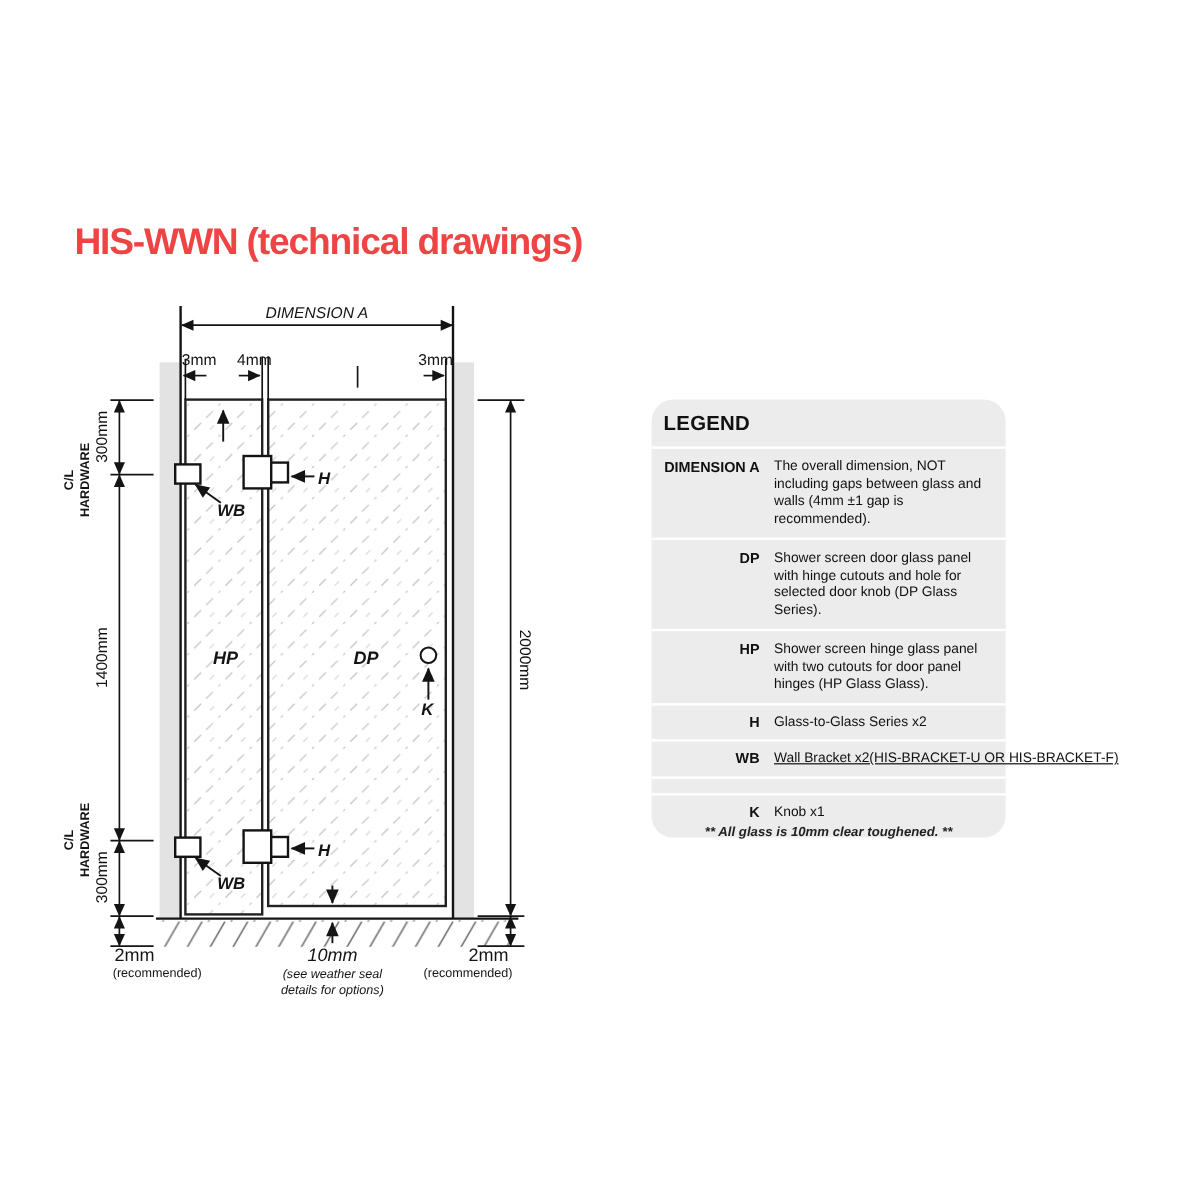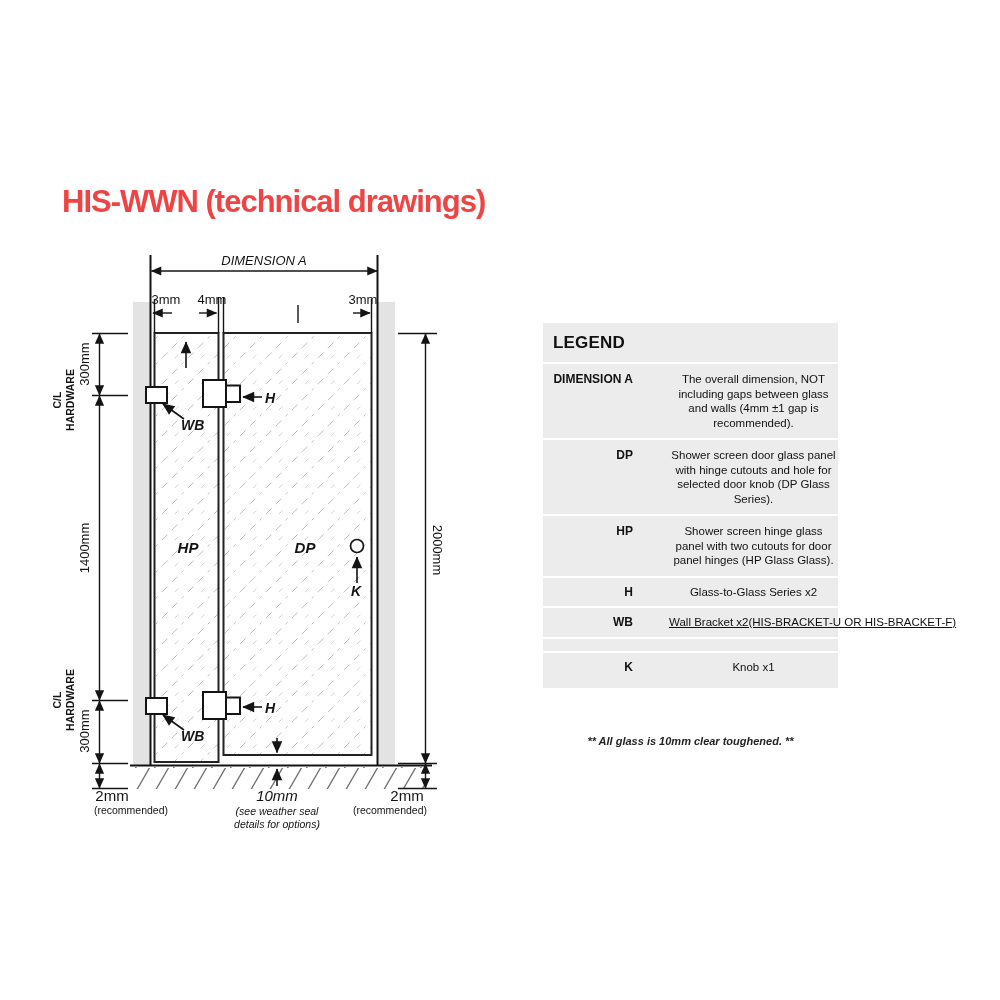--- a/index.html
+++ b/index.html
@@ -7,30 +7,30 @@
   .page-title{position:absolute;left:62px;top:184px;font-size:31px;font-weight:bold;letter-spacing:-1px;color:#ef4444;white-space:nowrap;}
   svg{position:absolute;left:0;top:0;}
   svg text{font-family:"Liberation Sans",sans-serif;fill:#141414;}
   .t13{font-size:13px;}
   .t15{font-size:15px;}
   .t11{font-size:10.5px;}
   .it{font-style:italic;}
   .bd{font-weight:bold;}
   .mid{text-anchor:middle;}
   
-  .legend{position:absolute;left:543px;top:323px;width:295px;background:#ececec;}
+  .legend{position:absolute;left:543px;top:333px;width:295px;background:#ececec;border-radius:18px;}
   .legend-title{font-size:17px;font-weight:bold;padding:10px 10px 9px 10px;letter-spacing:0.2px;}
   .lrow{display:flex;border-top:2px solid #ffffff;padding:8px 0;}
   .lrow .lab{width:90px;text-align:right;font-weight:bold;font-size:12px;line-height:14.5px;flex:none;}
-  .lrow .desc{margin-left:36px;width:181px;font-size:11.5px;line-height:14.5px;text-align:center;}
+  .lrow .desc{margin-left:12px;width:181px;font-size:11.5px;line-height:14.5px;}
   .lrow.compact{padding:7px 0;}
   .lrow.empty{height:12px;padding:0;}
   .lrow.last{padding-bottom:14px;}
   .desc.nowrap{white-space:nowrap;overflow:visible;text-decoration:underline;}
-  .legend-footnote{position:absolute;left:543px;top:735px;width:295px;text-align:center;font-size:11px;font-style:italic;font-weight:bold;color:#222;}
+  .legend-footnote{position:absolute;left:543px;top:688px;width:295px;text-align:center;font-size:11px;font-style:italic;font-weight:bold;color:#222;}
 </style>
 </head>
 <body>
 
 <div class="page-title">HIS-WWN (technical drawings)</div>
 
 <svg width="1000" height="1000" viewBox="0 0 1000 1000">
   <defs>
     <marker id="arr" viewBox="0 0 10 10" refX="9.3" refY="5" markerWidth="11" markerHeight="7.5" orient="auto-start-reverse">
       <path d="M0,0.6 L10,5 L0,9.4 z" fill="#141414"></path>

